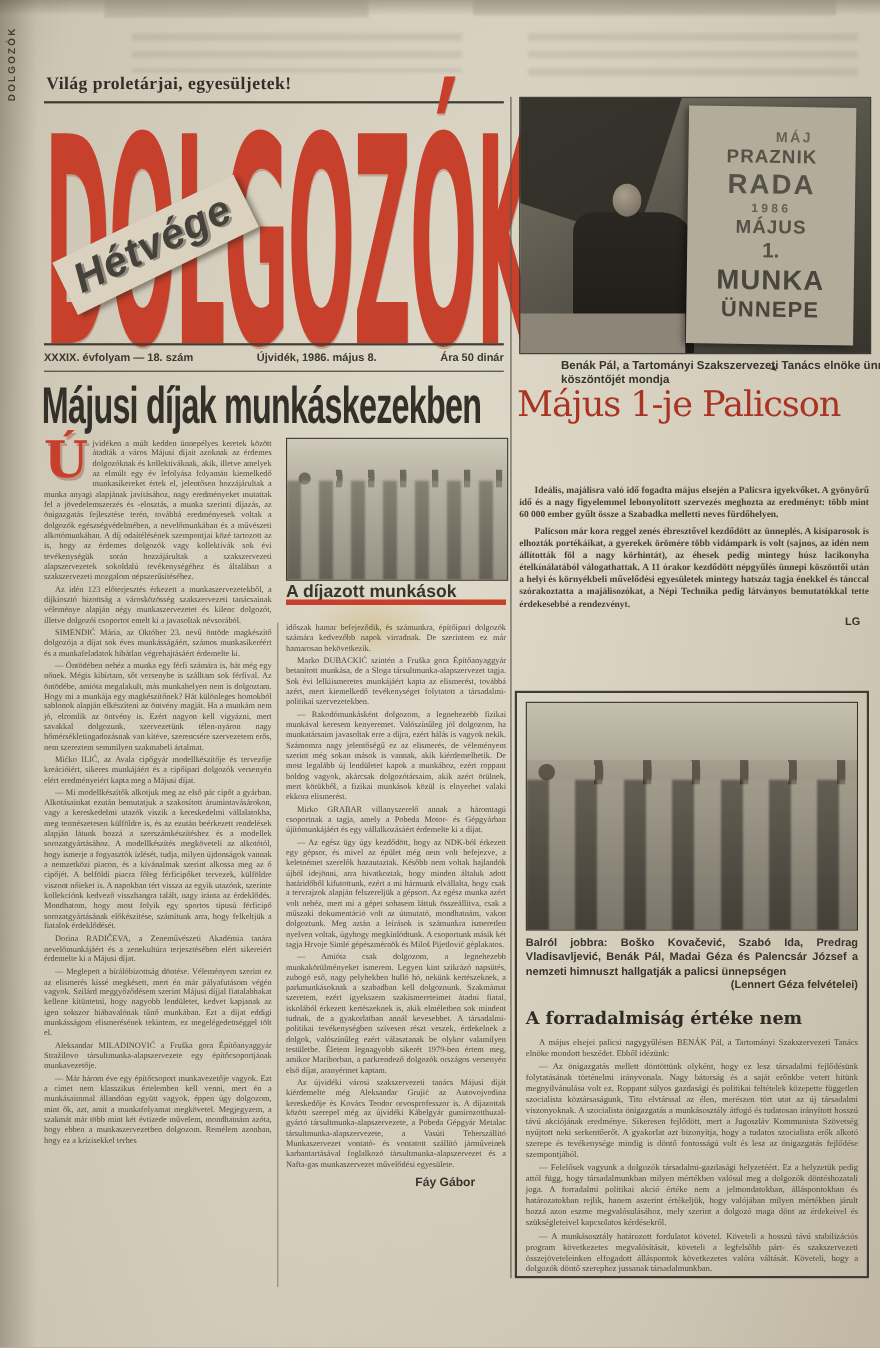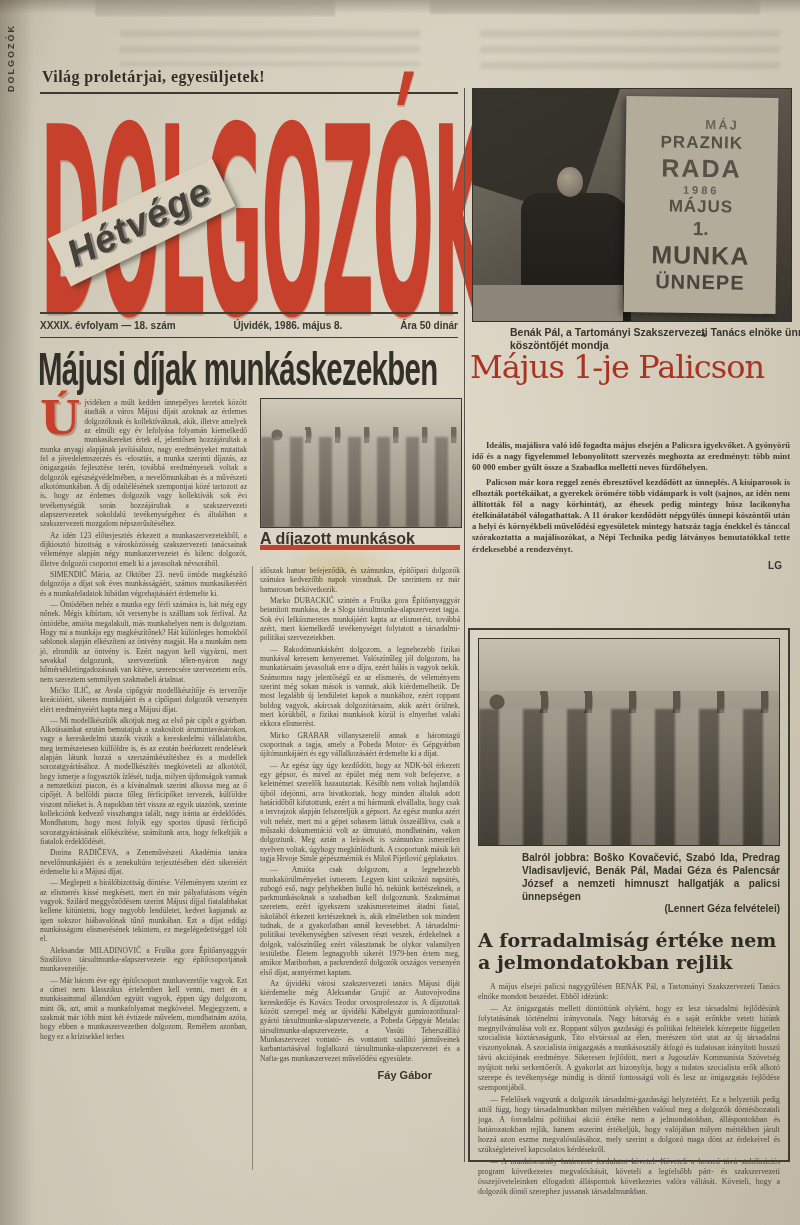--- a/index.html
+++ b/index.html
@@ -99,25 +99,25 @@
   #photo3{width:302px;height:208px;border:1px solid #34312b;box-sizing:border-box;
         background:linear-gradient(#b9b3a3 0%,#968f80 45%,#5f5a4f 100%);overflow:hidden;position:relative;}
   #photo3 .figs{position:absolute;left:0;top:70px;width:100%;height:140px;
         background:repeating-linear-gradient(90deg,rgba(40,36,30,.5) 0 20px,rgba(170,164,150,.38) 20px 44px);
         filter:blur(1.2px);}
   #photo3 .heads{position:absolute;left:4px;top:52px;width:100%;height:22px;
         background:repeating-radial-gradient(circle at 14px 11px,rgba(62,56,47,.7) 0 7px,transparent 8px 44px);}
   #photo3 .sky{position:absolute;left:0;top:0;width:100%;height:52px;
         background:linear-gradient(#c6c0b0,#b0aa9a);}
   #caption3{margin-top:5px;font-family:"Liberation Sans",sans-serif;font-weight:bold;
-        font-size:10px;line-height:1.3;color:#37342c;text-align:justify;margin-left:44px;}
+        font-size:10px;line-height:1.3;color:#37342c;text-align:justify;}
   #credit3{font-family:"Liberation Sans",sans-serif;font-weight:bold;font-size:10px;
         color:#37342c;text-align:right;}
   #headline3{margin-top:16px;font-family:"DejaVu Serif",serif;font-weight:bold;
-        font-size:19px;line-height:1.15;color:#2e2b25;}
+        font-size:16px;line-height:1.15;color:#2e2b25;}
   #rb-article{margin-top:8px;font-family:"Liberation Serif",serif;font-size:7.9px;
         line-height:1.26;text-align:justify;color:#4a453c;}
   #rb-article p{margin:0 0 2px 0;text-indent:12px;}
   
   #left-shadow{left:0;top:0;width:34px;height:1225px;
         background:linear-gradient(90deg,rgba(40,32,20,.25),rgba(40,32,20,0));}
   #top-shadow{left:0;top:0;width:800px;height:14px;
         background:linear-gradient(rgba(60,52,40,.30),rgba(60,52,40,0));}
 </style>
 </head>
@@ -216,21 +216,20 @@
   <div id="frame" class="pos">
     <div id="photo3">
       <div class="sky"></div>
       <div class="heads"></div>
       <div class="figs"></div>
     </div>
     <div id="caption3">Balról jobbra: Boško Kovačević, Szabó Ida, Predrag Vladisavljević, Benák Pál, Madai Géza és Palencsár József a nemzeti himnuszt hallgatják a palicsi ünnepségen</div>
     <div id="credit3">(Lennert Géza felvételei)</div>
     <div id="headline3">
       <div>A forradalmiság értéke nem</div>
-      <div>a jelmondatokban rejlik</div>
     </div>
     <div id="rb-article">
       <p class="noindent">A május elsejei palicsi nagygyűlésen BENÁK Pál, a Tartományi Szakszervezeti Tanács elnöke mondott beszédet. Ebből idézünk:</p>
       <p>— Az önigazgatás mellett döntöttünk olyként, hogy ez lesz társadalmi fejlődésünk folytatásának történelmi irányvonala. Nagy bátorság és a saját erőnkbe vetett hitünk megnyilvánulása volt ez. Roppant súlyos gazdasági és politikai feltételek közepette független szocialista köztársaságunk, Tito elvtárssal az élen, merészen tört utat az új társadalmi viszonyoknak. A szocialista önigazgatás a munkásosztály átfogó és tudatosan irányított hosszú távú akciójának eredménye. Sikeresen fejlődött, mert a Jugoszláv Kommunista Szövetség nyújtott neki serkentőerőt. A gyakorlat azt bizonyítja, hogy a tudatos szocialista erők alkotó szerepe és tevékenysége mindig is döntő fontosságú volt és lesz az önigazgatás fejlődése szempontjából.</p>
       <p>— Felelősek vagyunk a dolgozók társadalmi-gazdasági helyzetéért. Ez a helyzetük pedig attól függ, hogy társadalmunkban milyen mértékben valósul meg a dolgozók döntéshozatali joga. A forradalmi politikai akció értéke nem a jelmondatokban, álláspontokban és határozatokban rejlik, hanem aszerint értékeljük, hogy valójában milyen mértékben járult hozzá azon eszme megvalósulásához, mely szerint a dolgozó maga dönt az érdekeivel és szükségleteivel kapcsolatos kérdésekről.</p>
       <p>— A munkásosztály határozott fordulatot követel. Követeli a hosszú távú stabilizációs program következetes megvalósítását, követeli a legfelsőbb párt- és szakszervezeti összejöveteleinken elfogadott álláspontok következetes valóra váltását. Követeli, hogy a dolgozók döntő szerephez jussanak társadalmunkban.</p>
     </div>
   </div>
 
 </div>

